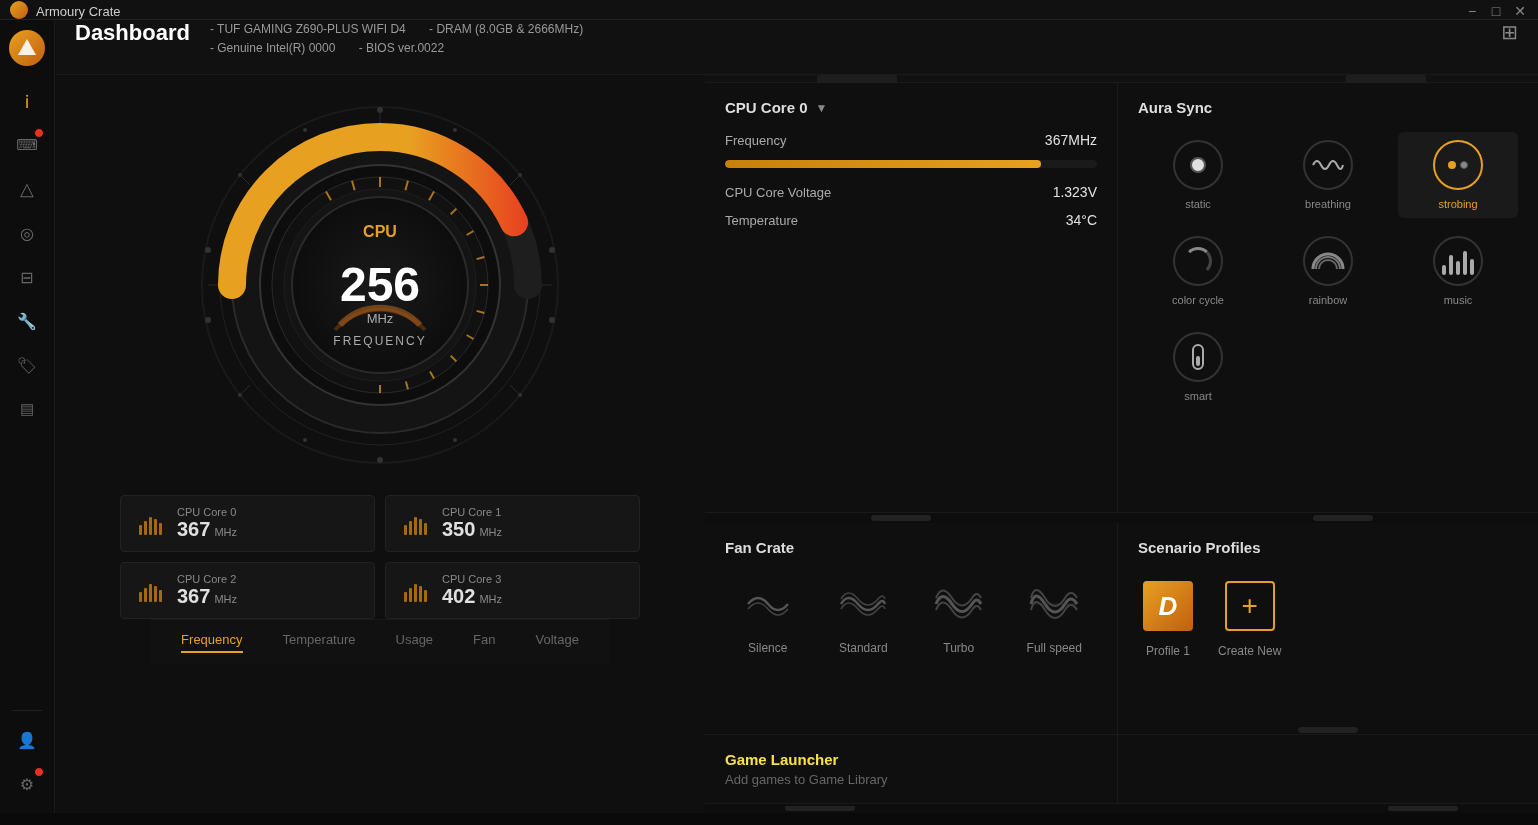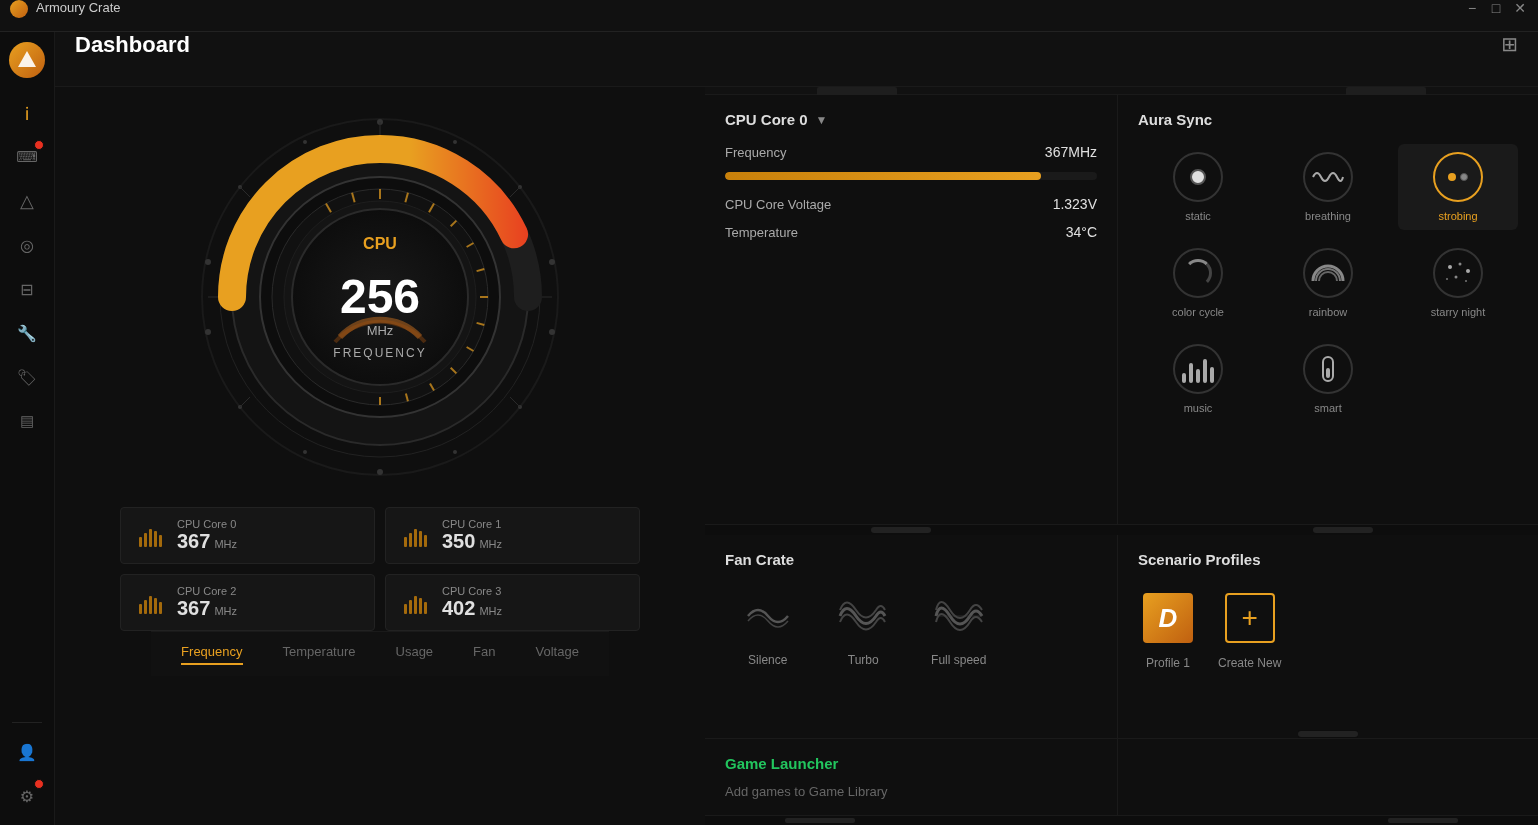--- a/index.html
+++ b/index.html
@@ -8,24 +8,24 @@
       color: #ccc;
       font-family: 'Segoe UI', Arial, sans-serif;
       font-size: 13px;
       width: 1538px;
       height: 825px;
       overflow: hidden;
     }
 
     
     .titlebar {
-      height: 32px;
+      height: 20px;
       background: #111;
       display: flex;
-      align-items: flex-start;
+      align-items: flex-end;
       padding: 0 10px;
       border-bottom: 1px solid #222;
     }
     .titlebar-icon {
       width: 18px; height: 18px;
       background: linear-gradient(135deg, #e8a020, #c06010);
       border-radius: 50%;
       margin-right: 8px;
     }
     .titlebar-title { color: #ccc; font-size: 13px; flex: 1; }
@@ -364,21 +364,21 @@
       border-radius: 4px;
       display: flex; align-items: center; justify-content: center;
       font-size: 28px;
       color: #e8a020;
     }
 
     .bottom-right-row {
       display: flex;
       flex: 1;
     }
-    .game-title { font-size: 15px; color: #22c55e; font-weight: 600; margin-bottom: 12px; }
+    .game-title { font-size: 15px; color: #fde047; font-weight: 600; margin-bottom: 4px; }
     .game-subtitle { color: #666; font-size: 13px; }
 
     .connector-bar {
       height: 10px;
       background: #0d0d0d;
       display: flex;
       justify-content: center;
       align-items: center;
     }
     .connector-nub {
@@ -441,20 +441,34 @@
     <div class="sidebar-item">
       <span style="font-size:16px;">⚙</span>
       <div class="badge red"></div>
     </div>
   </div>
 
   <div class="content">
 
     <div class="header">
       <span class="header-title">Dashboard</span>
+      <div class="header-info">
+        <div>
+          <span>- </span>
+          <span>TUF GAMING Z690-PLUS WIFI D4</span>
+          <span style="margin-left:20px;">- </span>
+          <span>DRAM (8.0GB &amp; 2666MHz)</span>
+        </div>
+        <div>
+          <span>- </span>
+          <span>Genuine Intel(R) 0000</span>
+          <span style="margin-left:20px;">- </span>
+          <span>BIOS ver.0022</span>
+        </div>
+      </div>
       <div class="header-right">⊞</div>
     </div>
 
     <div class="main-area">
 
       <div class="left-panel">
 
         <div class="gauge-container">
           <svg class="gauge-svg" viewBox="0 0 380 380">
 
@@ -720,33 +734,20 @@
                 <div class="aura-icon">
                   <svg width="34" height="24" viewBox="0 0 34 24">
                     <path d="M2 20 A15 15 0 0 1 32 20" fill="none" stroke="#888" stroke-width="3"></path>
                     <path d="M5 20 A12 12 0 0 1 29 20" fill="none" stroke="#777" stroke-width="2"></path>
                     <path d="M8 20 A9 9 0 0 1 26 20" fill="none" stroke="#666" stroke-width="2"></path>
                   </svg>
                 </div>
                 <span class="aura-name">rainbow</span>
               </div>
 
-              <div class="aura-item">
-                <div class="aura-icon">
-                  <svg width="32" height="28" viewBox="0 0 32 28">
-                    <circle cx="8" cy="8" r="2" fill="#aaa"></circle>
-                    <circle cx="18" cy="5" r="1.5" fill="#888"></circle>
-                    <circle cx="26" cy="12" r="2" fill="#aaa"></circle>
-                    <circle cx="14" cy="18" r="1.5" fill="#888"></circle>
-                    <circle cx="5" cy="20" r="1" fill="#777"></circle>
-                    <circle cx="24" cy="22" r="1" fill="#777"></circle>
-                  </svg>
-                </div>
-                <span class="aura-name">starry night</span>
-              </div>
 
               <div class="aura-item">
                 <div class="aura-icon">
                   <div style="display:flex;gap:3px;align-items:flex-end;height:28px;">
                     <div style="background:#aaa;width:4px;height:10px;border-radius:2px;"></div>
                     <div style="background:#aaa;width:4px;height:20px;border-radius:2px;"></div>
                     <div style="background:#aaa;width:4px;height:14px;border-radius:2px;"></div>
                     <div style="background:#aaa;width:4px;height:24px;border-radius:2px;"></div>
                     <div style="background:#aaa;width:4px;height:16px;border-radius:2px;"></div>
                   </div>
@@ -787,20 +788,30 @@
               <div class="fan-option">
                 <div class="fan-icon">
                   <svg width="50" height="40" viewBox="0 0 50 40">
                     <path d="M5 20 Q15 8 25 20 Q35 32 45 20" fill="none" stroke="#555" stroke-width="2.5"></path>
                     <path d="M5 25 Q15 13 25 25 Q35 37 45 25" fill="none" stroke="#444" stroke-width="1.5"></path>
                   </svg>
                 </div>
                 <span class="fan-label">Silence</span>
               </div>
 
+              <div class="fan-option">
+                <div class="fan-icon">
+                  <svg width="50" height="40" viewBox="0 0 50 40">
+                    <path d="M3 20 Q10 8 20 20 Q30 32 40 20 Q45 14 47 20" fill="none" stroke="#555" stroke-width="2.5"></path>
+                    <path d="M3 25 Q10 13 20 25 Q30 37 40 25 Q45 19 47 25" fill="none" stroke="#444" stroke-width="1.5"></path>
+                    <path d="M3 15 Q10 3 20 15 Q30 27 40 15 Q45 9 47 15" fill="none" stroke="#444" stroke-width="1.5"></path>
+                  </svg>
+                </div>
+                <span class="fan-label">Standard</span>
+              </div>
 
               <div class="fan-option">
                 <div class="fan-icon">
                   <svg width="50" height="40" viewBox="0 0 50 40">
                     <path d="M2 20 Q8 5 18 20 Q28 35 38 20 Q43 12 47 20" fill="none" stroke="#555" stroke-width="3"></path>
                     <path d="M2 26 Q8 11 18 26 Q28 41 38 26 Q43 18 47 26" fill="none" stroke="#444" stroke-width="2"></path>
                     <path d="M2 14 Q8 -1 18 14 Q28 29 38 14 Q43 6 47 14" fill="none" stroke="#444" stroke-width="2"></path>
                   </svg>
                 </div>
                 <span class="fan-label">Turbo</span>

